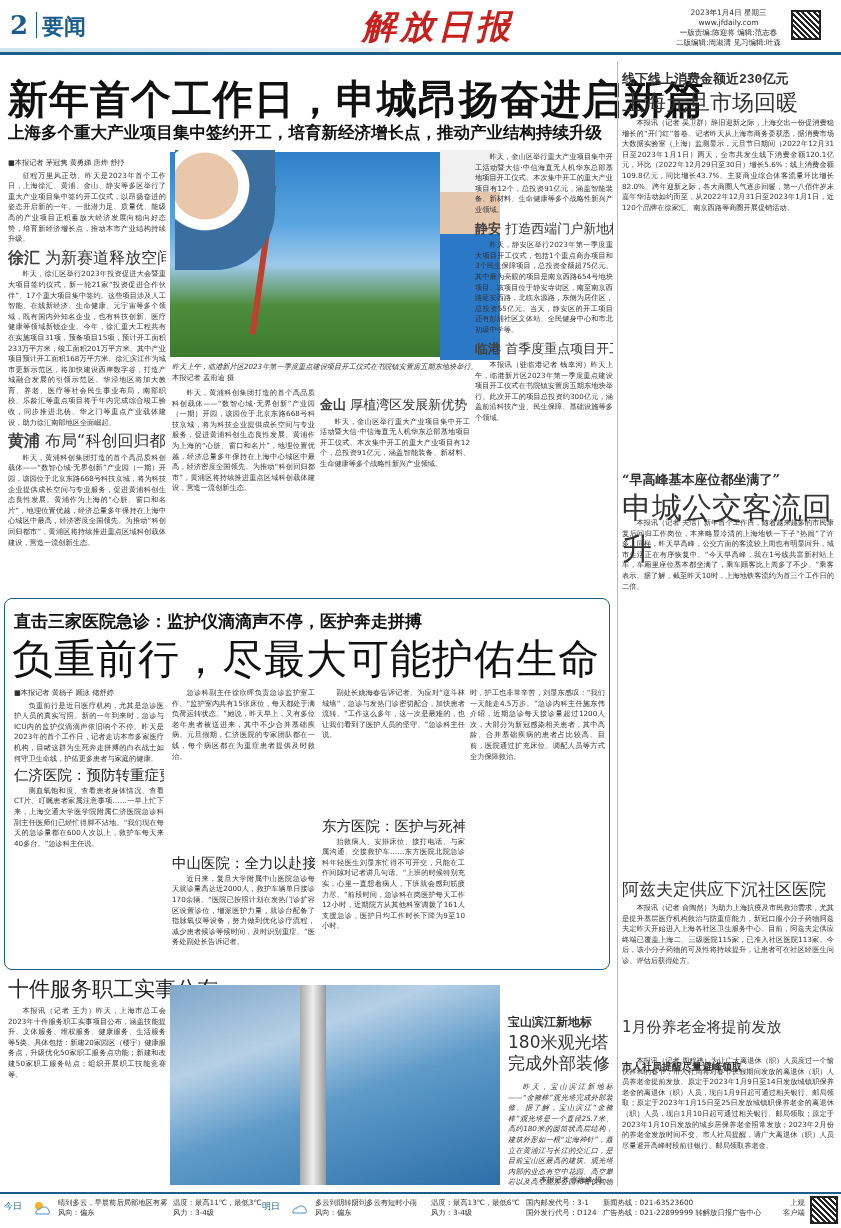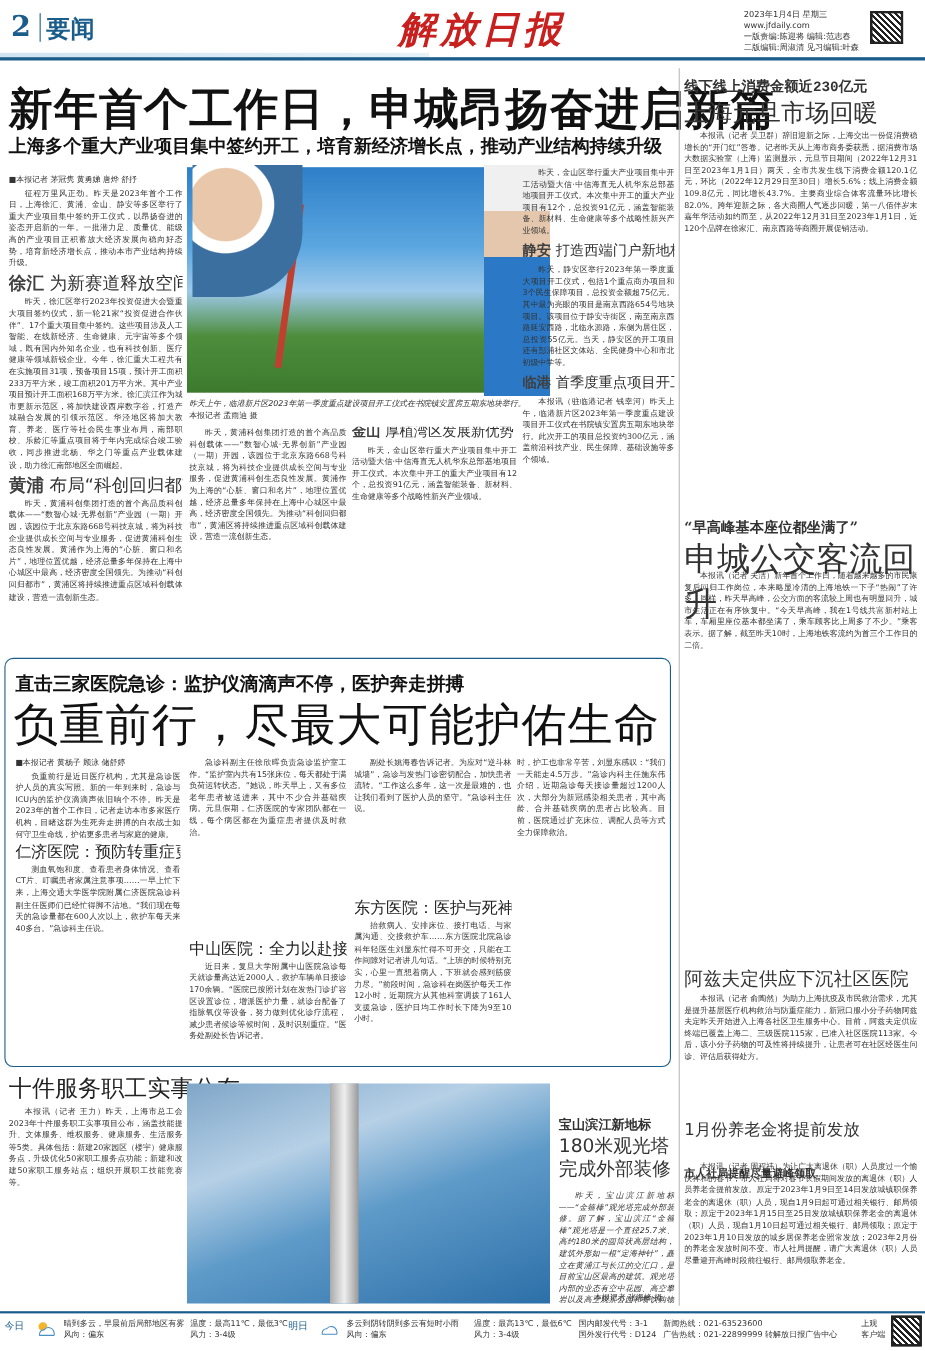--- a/index.html
+++ b/index.html
@@ -3,21 +3,21 @@
 <meta charset="utf-8">
 <style>
 *{box-sizing:border-box;margin:0;padding:0}
 body{width:841px;height:1228px;background:#fff;font-family:"DejaVu Sans",sans-serif;color:#222;position:relative;overflow:hidden}
 .abs{position:absolute}
 .masthead{left:0;top:0;width:841px;height:52px}
 .pgnum{left:10px;top:10px;font-family:"DejaVu Serif",serif;font-size:26px;font-weight:bold;color:#1a5d8a}
 .pgsep{left:36px;top:12px;width:1px;height:26px;background:#1a5d8a}
 .pgsec{left:42px;top:12px;font-family:"DejaVu Serif",serif;font-size:22px;font-weight:bold;color:#1a5d8a}
 .logo{left:362px;top:4px;font-family:"DejaVu Serif",serif;font-size:34px;font-style:italic;font-weight:bold;color:#c8201e;letter-spacing:4px}
-.meta{right:60px;top:8px;text-align:left;font-size:7.5px;line-height:10px;color:#333}
+.meta{right:60px;top:8px;text-align:center;font-size:7.5px;line-height:10px;color:#333}
 .qr{width:30px;height:30px;background:repeating-linear-gradient(45deg,#222 0 2px,#fff 2px 4px),#222;border:2px solid #222}
 .qr1{right:20px;top:10px}
 .rule{left:0;top:52px;width:841px;height:3px;background:#1a5d8a}
 .rule-light{left:0;top:48px;width:390px;height:4px;background:linear-gradient(90deg,#cfe3f0,#e6f1f8)}
 .h1{left:8px;top:72px;font-size:40px;font-weight:bold;color:#111;letter-spacing:1px;white-space:nowrap}
 .h1sub{left:8px;top:122px;font-family:"DejaVu Serif",serif;font-size:16.5px;font-weight:bold;color:#111;white-space:nowrap}
 .col{font-size:7.2px;line-height:10.6px;color:#333;text-align:justify;overflow:hidden}
 .byline{font-size:7.2px;color:#333;margin-bottom:2px}
 .sh{font-size:16px;color:#333;margin:8px 0 6px 0;white-space:nowrap}
 .sh b{color:#404040;font-weight:bold}
@@ -88,21 +88,21 @@
 <div class="abs caption">
   <span>昨天上午，临港新片区2023年第一季度重点建设项目开工仪式在书院镇安置房五期东地块举行。</span>
   <div class="credit" style="padding-right:100px">本报记者 孟雨迪 摄</div>
 </div>
 
 <div class="abs col" style="left:172px;top:388px;width:143px;height:200px">
   <p style="text-indent:2em">昨天，黄浦科创集团打造的首个高品质科创载体——“数智心城·无界创新”产业园（一期）开园，该园位于北京东路668号科技京城，将为科技企业提供成长空间与专业服务，促进黄浦科创生态良性发展。黄浦作为上海的“心脏、窗口和名片”，地理位置优越，经济总量多年保持在上海中心城区中最高，经济密度全国领先。为推动“科创回归都市”，黄浦区将持续推进重点区域科创载体建设，营造一流创新生态。</p>
 </div>
 
 <div class="abs col" style="left:320px;top:388px;width:150px;height:200px">
-  <div class="sh" style="font-size:13px;margin-top:0"><b>金山</b> <span>厚植湾区发展新优势</span></div>
+  <div class="sh" style="font-size:13px;margin-top:12px"><b>金山</b> <span>厚植湾区发展新优势</span></div>
   <p style="text-indent:2em">昨天，金山区举行重大产业项目集中开工活动暨大信·中信海直无人机华东总部基地项目开工仪式。本次集中开工的重大产业项目有12个，总投资91亿元，涵盖智能装备、新材料、生命健康等多个战略性新兴产业领域。</p>
 </div>
 
 <div class="abs col" style="left:475px;top:152px;width:138px;height:436px">
   <p style="text-indent:2em">昨天，金山区举行重大产业项目集中开工活动暨大信·中信海直无人机华东总部基地项目开工仪式。本次集中开工的重大产业项目有12个，总投资91亿元，涵盖智能装备、新材料、生命健康等多个战略性新兴产业领域。</p>
   <div class="sh" style="font-size:13px"><b>静安</b> <span>打造西端门户新地标</span></div>
   <p style="text-indent:2em">昨天，静安区举行2023年第一季度重大项目开工仪式，包括1个重点商办项目和3个民生保障项目，总投资金额超75亿元。其中最为亮眼的项目是南京西路654号地块项目。该项目位于静安寺街区，南至南京西路延安西路，北临永源路，东侧为居住区，总投资55亿元。当天，静安区的开工项目还有彭浦社区文体站、全民健身中心和市北初级中学等。</p>
   <div class="sh" style="font-size:13px"><b>临港</b> <span>首季度重点项目开工</span></div>
   <p style="text-indent:2em">本报讯（驻临港记者 钱幸河）昨天上午，临港新片区2023年第一季度重点建设项目开工仪式在书院镇安置房五期东地块举行。此次开工的项目总投资约300亿元，涵盖前沿科技产业、民生保障、基础设施等多个领域。</p>
 </div>
@@ -201,18 +201,18 @@
     <div>风力：3-4级</div>
   </div>
   <div class="fi" style="left:526px;top:2px">
     <div>国内邮发代号：3-1</div>
     <div>国外发行代号：D124</div>
   </div>
   <div class="fi" style="left:603px;top:2px">
     <div>新闻热线：021-63523600</div>
     <div>广告热线：021-22899999 转解放日报广告中心</div>
   </div>
-  <div class="fi" style="left:783px;top:2px;text-align:left">
+  <div class="fi" style="left:783px;top:2px;text-align:right">
     <div>上观</div>
     <div>客户端</div>
   </div>
   <div class="fi qr" style="left:810px;top:0px;width:28px;height:28px"></div>
 </div>
 
 </body></html>

